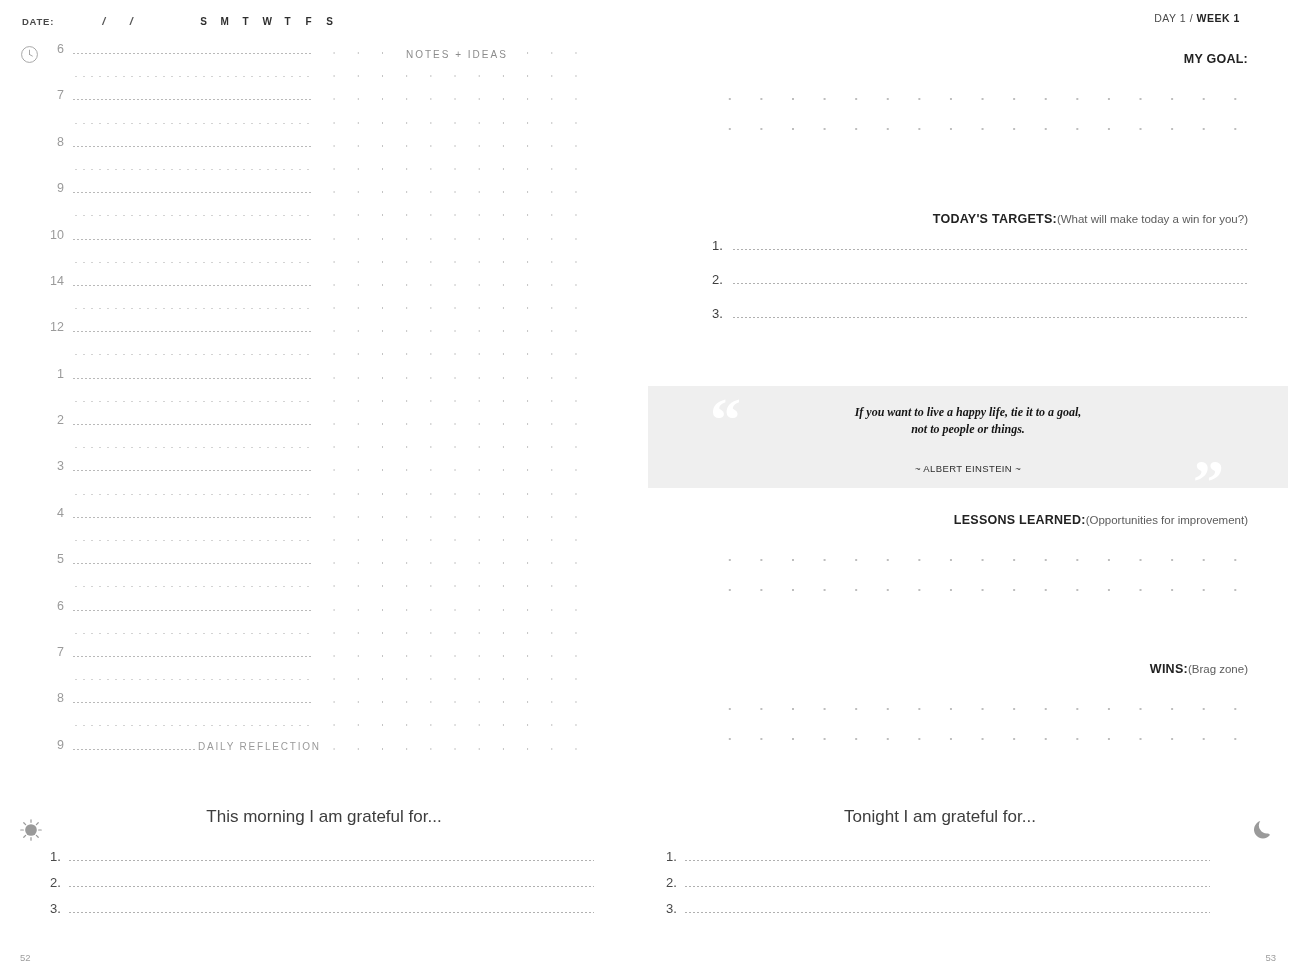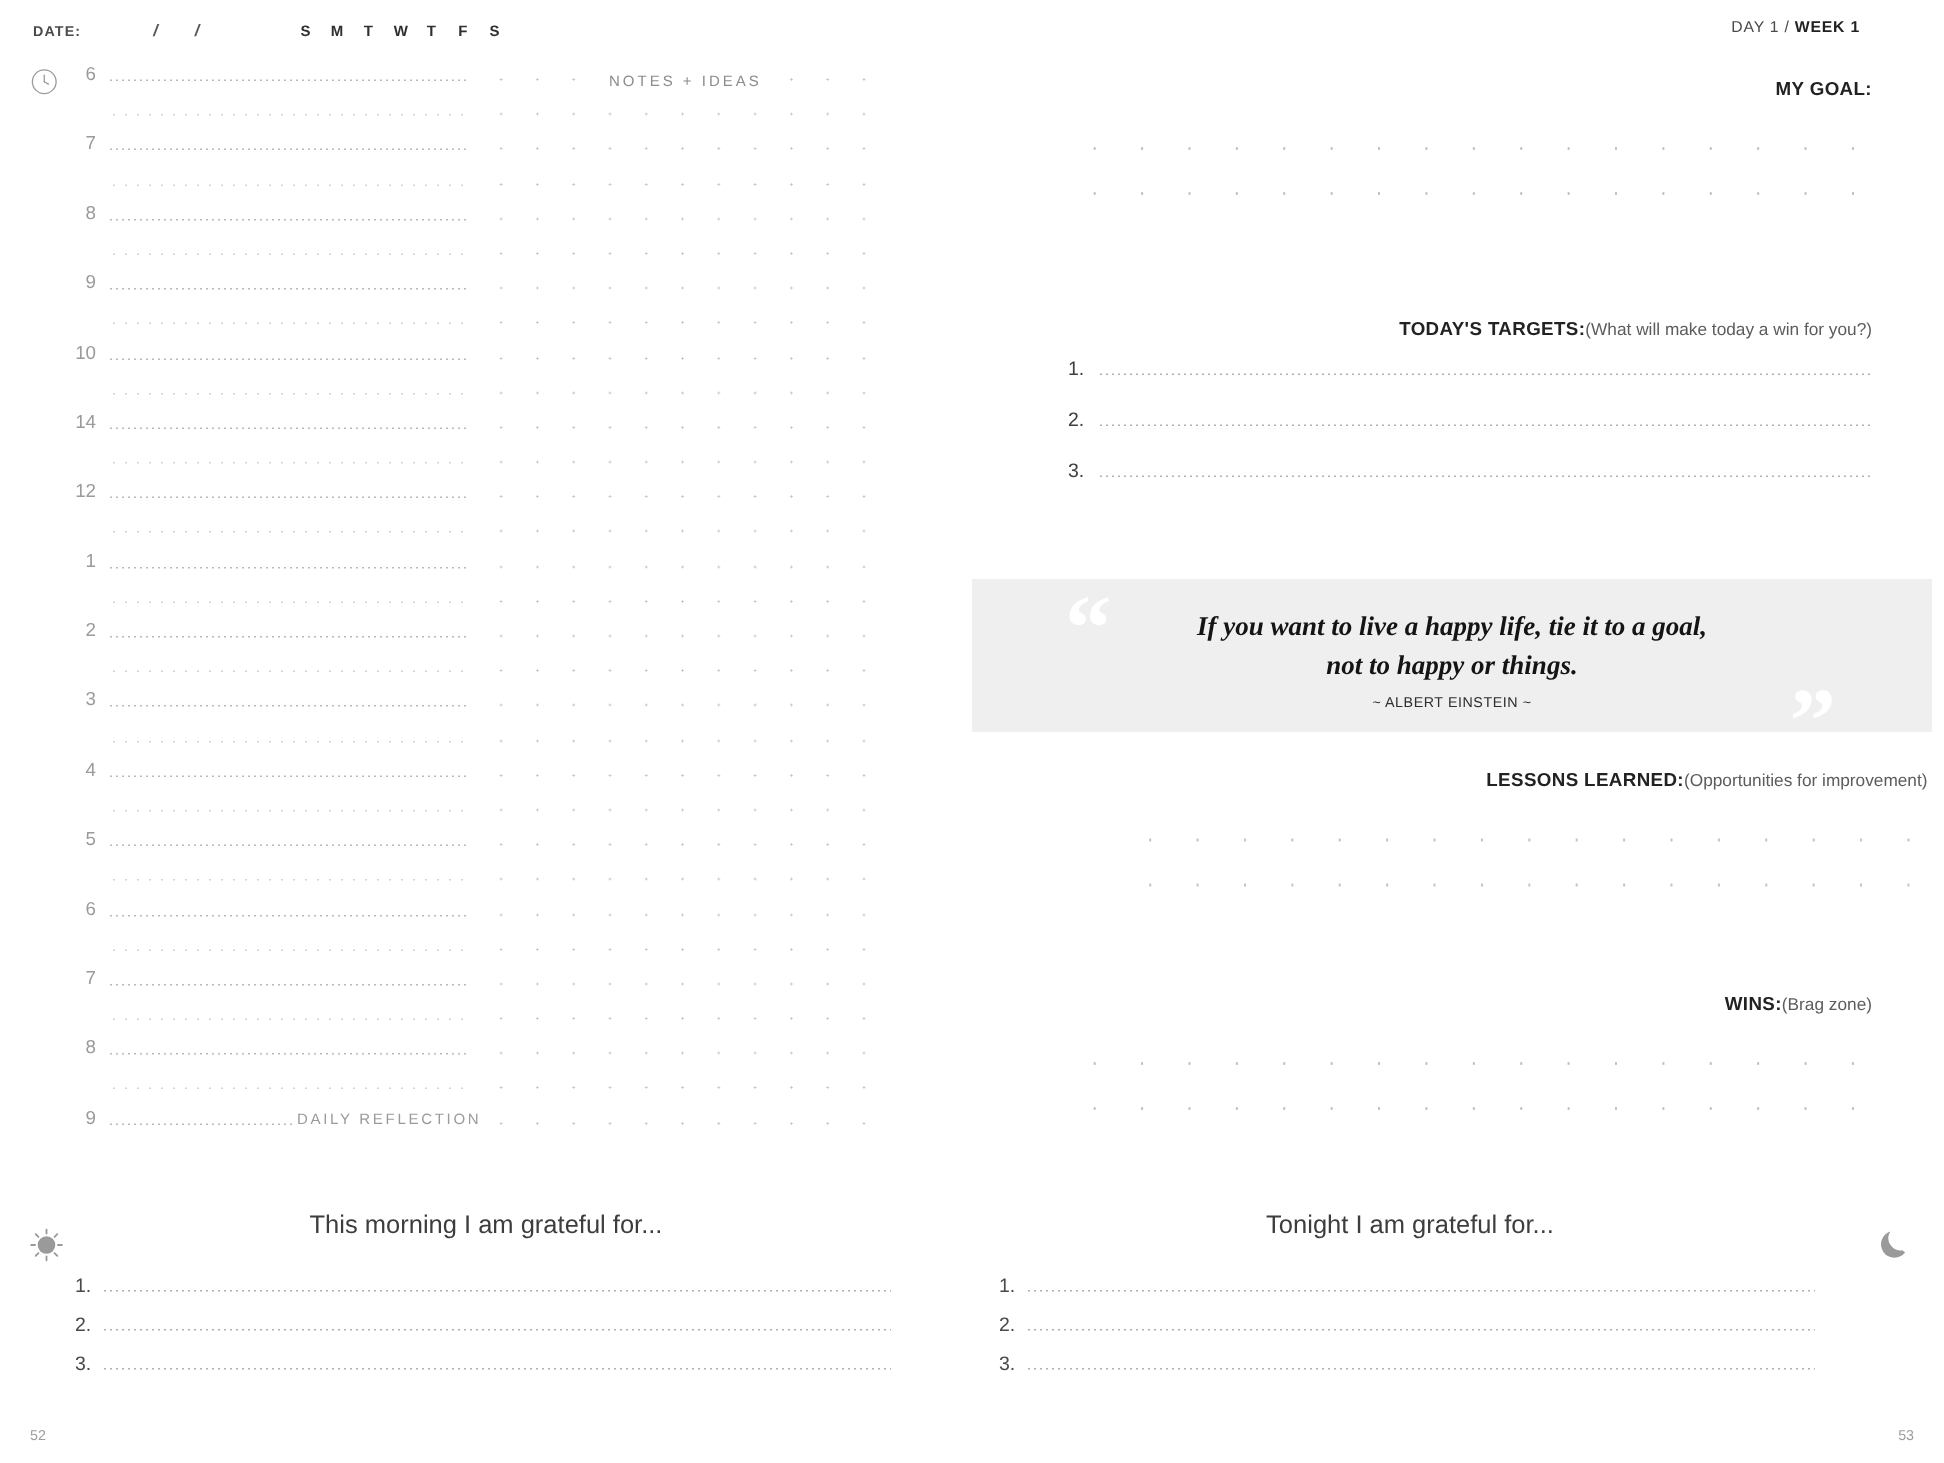--- a/index.html
+++ b/index.html
@@ -289,21 +289,21 @@
   .qmark.open { left: 62px; top: 2px; font-size: 62px; }
   .qmark.close { right: 64px; bottom: -24px; font-size: 62px; }
   .qtext {
     position: absolute;
     left: 0; right: 0;
     top: 18px;
     text-align: center;
     font-family: "Liberation Serif", serif;
     font-weight: 700;
     font-style: italic;
-    font-size: 18px;
+    font-size: 12px;
     line-height: 1.45;
     color: #141414;
   }
   .qauthor {
     position: absolute;
     left: 0; right: 0;
     bottom: 14px;
     text-align: center;
     font-size: 9.5px;
     letter-spacing: 0.04em;
@@ -563,26 +563,26 @@
       <span class="ldots"></span>
     </div>
   </div>
 </div>
 
 <div class="quote">
   <span class="qmark open">“</span>
   <span class="qmark close">”</span>
   <div class="qtext">
     <div>If you want to live a happy life, tie it to a goal,</div>
-    <div>not to happy or things.</div>
+    <div>not to people or things.</div>
   </div>
   <div class="qauthor">~ ALBERT EINSTEIN ~</div>
 </div>
 
-<div class="sec" style="top:513px;margin-left:37px;">
+<div class="sec" style="top:513px;">
   <div class="sec-head">
     <span class="sec-title">LESSONS LEARNED:</span>
     <span class="sec-hint">(Opportunities for improvement)</span>
   </div>
   <div class="dotgrid"></div>
 </div>
 
 <div class="sec" style="top:662px;">
   <div class="sec-head">
     <span class="sec-title">WINS:</span>

